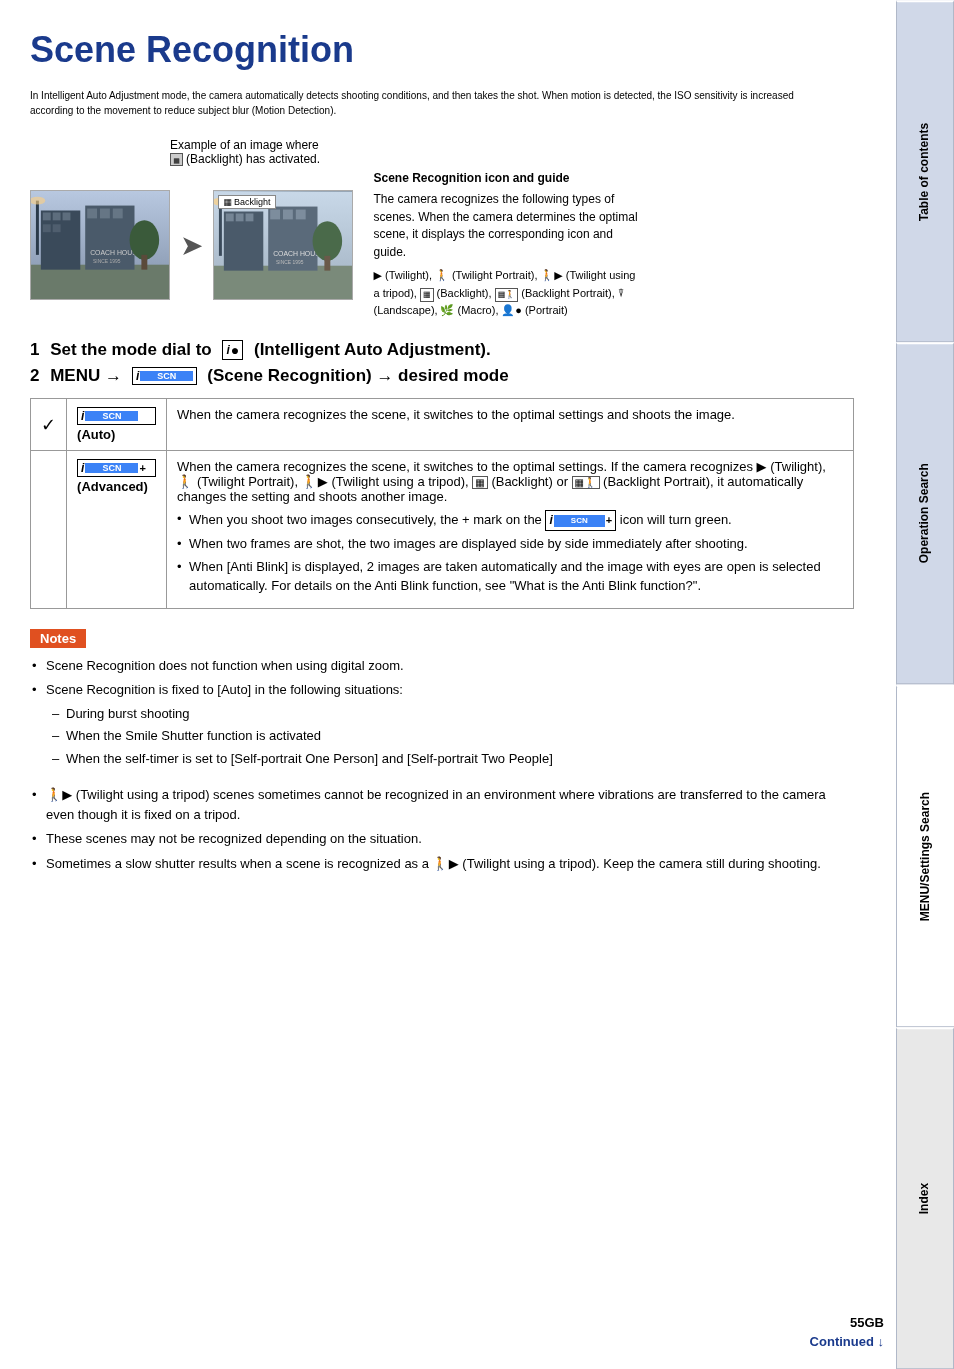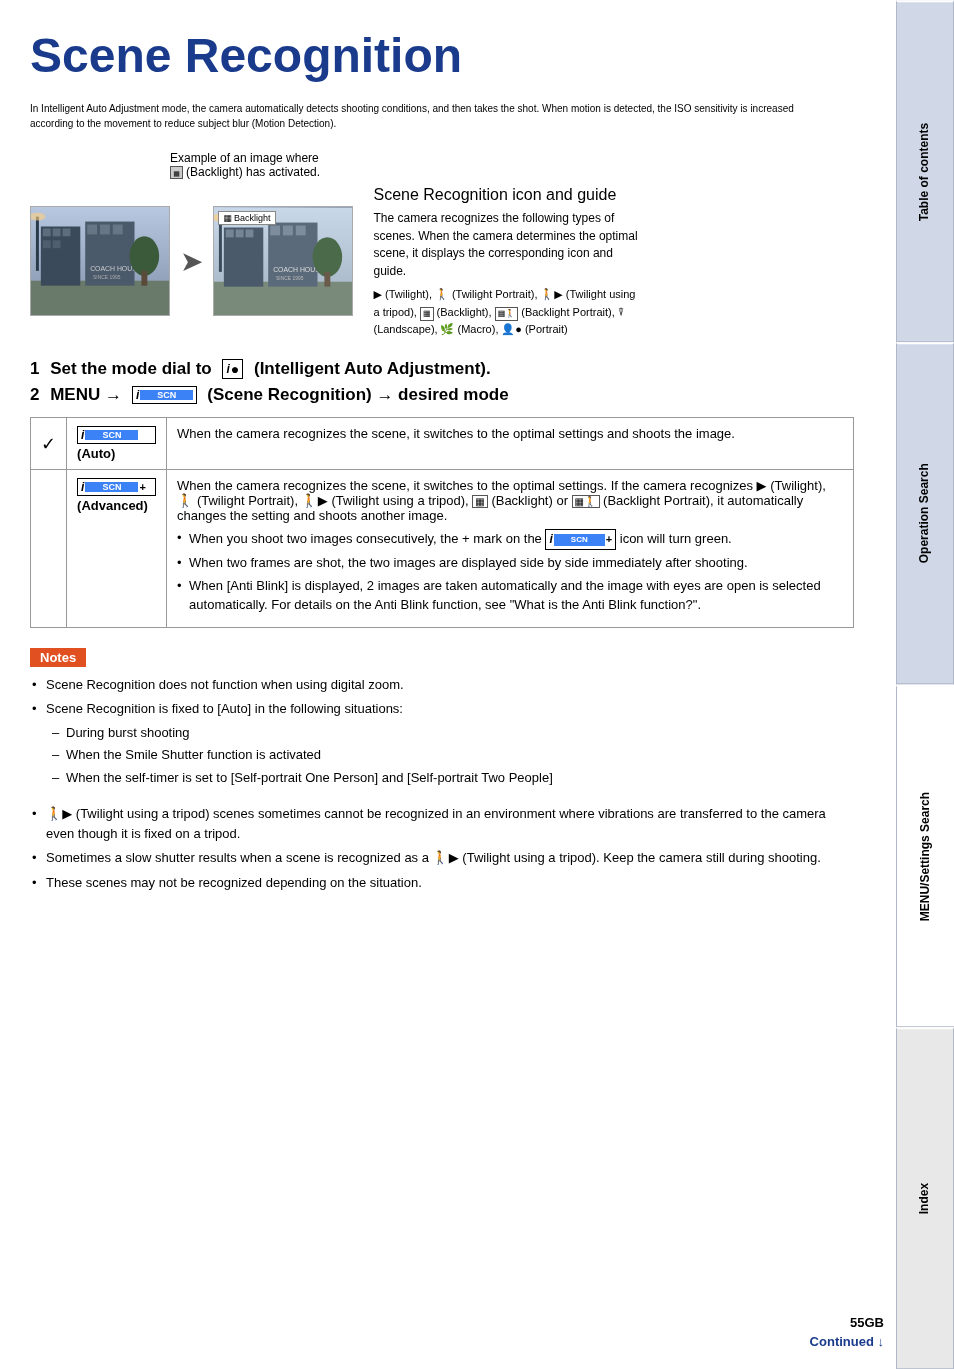--- a/index.html
+++ b/index.html
@@ -12,21 +12,21 @@
       min-height: 1369px;
       position: relative;
     }
 
     .main-content {
       padding: 30px 40px 30px 30px;
       margin-right: 60px;
     }
 
     h1.page-title {
-      font-size: 48px;
+      font-size: 36px;
       font-weight: bold;
       color: #1a3a8c;
       margin-bottom: 18px;
       line-height: 1.1;
     }
 
     .intro-text {
       font-size: 10px;
       line-height: 1.5;
       margin-bottom: 20px;
@@ -90,22 +90,22 @@
     }
 
     .scene-recognition-box {
       margin-left: 10px;
       max-width: 270px;
       font-size: 12px;
       line-height: 1.45;
     }
 
     .scene-recognition-box .sr-title {
-      font-weight: normal;
-      font-size: 16px;
+      font-weight: bold;
+      font-size: 12px;
       margin-bottom: 4px;
     }
 
     .scene-icons-line {
       font-size: 11px;
       line-height: 1.6;
       margin-top: 6px;
     }
 
     
@@ -536,24 +536,24 @@
         <ul class="notes-sub-list">
           <li>During burst shooting</li>
           <li>When the Smile Shutter function is activated</li>
           <li>When the self-timer is set to [Self-portrait One Person] and [Self-portrait Two People]</li>
         </ul>
       </li>
       <li>
         <span>🚶▶ (Twilight using a tripod) scenes sometimes cannot be recognized in an environment where vibrations are transferred to the camera even though it is fixed on a tripod.</span>
       </li>
       <li>
-        <span>Sometimes a slow shutter results when a scene is recognized as a 🚶▶ (Twilight using a tripod). Keep the camera still during shooting.</span>
+        <span>These scenes may not be recognized depending on the situation.</span>
       </li>
       <li>
-        <span>These scenes may not be recognized depending on the situation.</span>
+        <span>Sometimes a slow shutter results when a scene is recognized as a 🚶▶ (Twilight using a tripod). Keep the camera still during shooting.</span>
       </li>
     </ul>
   </div>
 
 </div>
 
 <div class="footer-area">
   <span class="page-number">55GB</span>
   <span class="continued-text">Continued ↓</span>
 </div>

